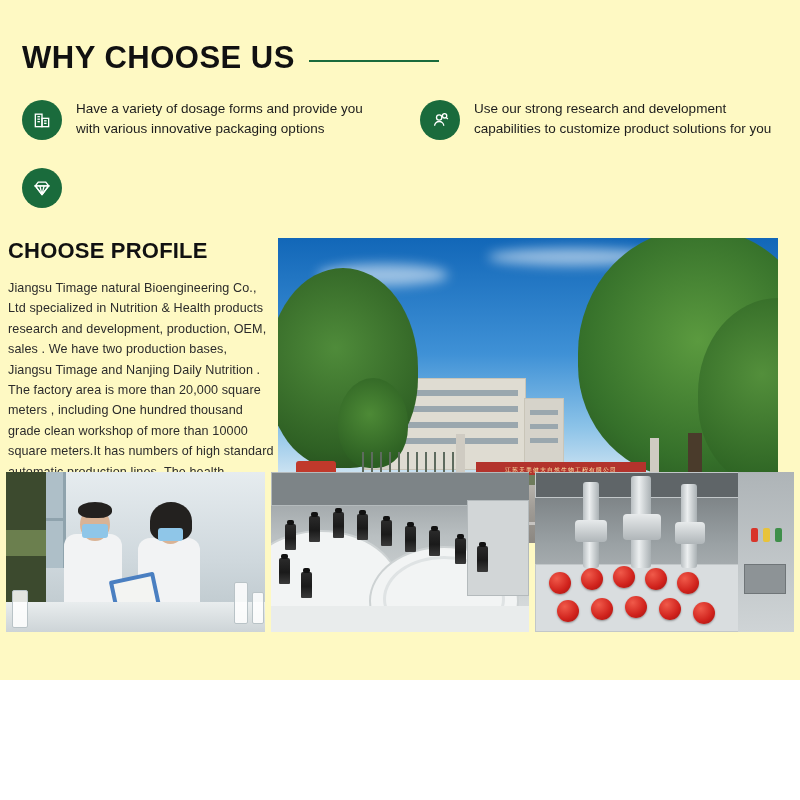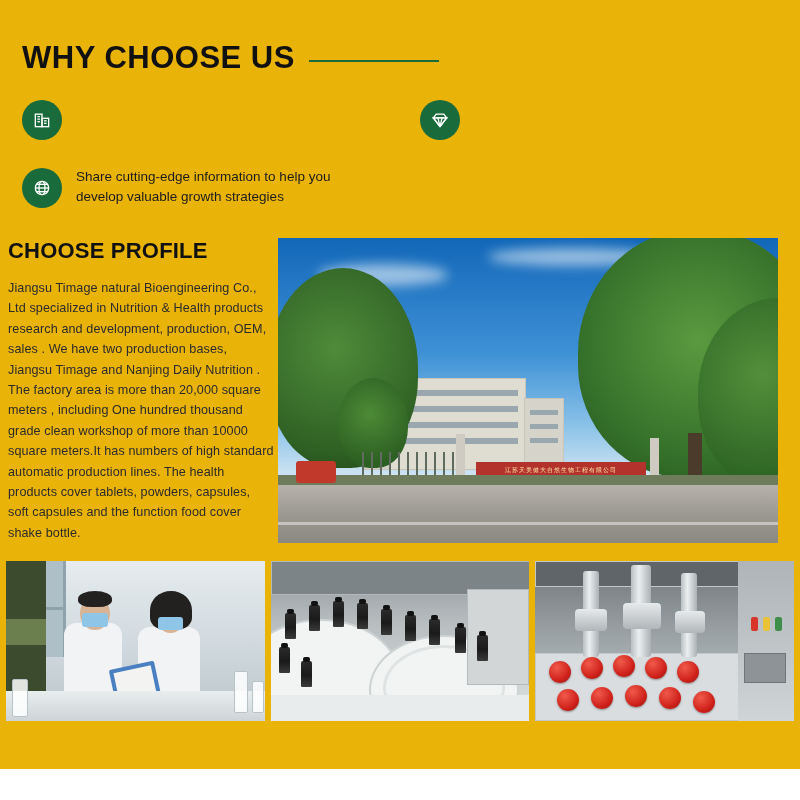--- a/index.html
+++ b/index.html
@@ -8,22 +8,22 @@
     padding: 0;
     width: 800px;
     height: 800px;
     background: #ffffff;
     font-family: "Liberation Sans", sans-serif;
     overflow: hidden;
   }
   .page {
     position: relative;
     width: 800px;
-    height: 769px;
-    background: #eab308;
+    height: 680px;
+    background: #fef9c3;
   }
 
   
   .why-section {
     padding: 40px 22px 0 22px;
   }
   .why-head {
     display: flex;
     align-items: center;
     gap: 14px;
@@ -230,48 +230,48 @@
           <svg width="20" height="20" viewBox="0 0 24 24" fill="none" stroke="#ffffff" stroke-width="1.6">
             <rect x="4" y="5" width="8" height="15"></rect>
             <rect x="12" y="10" width="8" height="10"></rect>
             <line x1="6.5" y1="8" x2="9.5" y2="8"></line>
             <line x1="6.5" y1="11" x2="9.5" y2="11"></line>
             <line x1="6.5" y1="14" x2="9.5" y2="14"></line>
             <line x1="14.5" y1="13" x2="17.5" y2="13"></line>
             <line x1="14.5" y1="16" x2="17.5" y2="16"></line>
           </svg>
         </div>
+        <div class="feature-text">Have a variety of dosage forms and provide you with various innovative packaging options</div>
       </div>
 
+      <div class="feature">
+        <div class="feature-icon">
+          <svg width="20" height="20" viewBox="0 0 24 24" fill="none" stroke="#ffffff" stroke-width="1.6">
+            <circle cx="11" cy="9" r="3.2"></circle>
+            <path d="M5.5 19c0-3.2 2.6-5.2 5.5-5.2s5.5 2 5.5 5.2"></path>
+            <circle cx="17.5" cy="7" r="2.6"></circle>
+            <line x1="19.4" y1="8.9" x2="21.4" y2="10.9"></line>
+          </svg>
+        </div>
+        <div class="feature-text">Use our strong research and development capabilities to customize product solutions for you</div>
+      </div>
 
       <div class="feature">
         <div class="feature-icon">
           <svg width="20" height="20" viewBox="0 0 24 24" fill="none" stroke="#ffffff" stroke-width="1.6">
             <path d="M4 9.5h16L12 20 4 9.5z"></path>
             <path d="M7.5 5h9l3.5 4.5H4L7.5 5z"></path>
             <line x1="4" y1="9.5" x2="12" y2="20"></line>
             <line x1="20" y1="9.5" x2="12" y2="20"></line>
             <line x1="9.5" y1="9.5" x2="12" y2="20"></line>
             <line x1="14.5" y1="9.5" x2="12" y2="20"></line>
           </svg>
         </div>
       </div>
 
-      <div class="feature">
-        <div class="feature-icon">
-          <svg width="20" height="20" viewBox="0 0 24 24" fill="none" stroke="#ffffff" stroke-width="1.6">
-            <circle cx="12" cy="12" r="8"></circle>
-            <ellipse cx="12" cy="12" rx="3.6" ry="8"></ellipse>
-            <line x1="4" y1="12" x2="20" y2="12"></line>
-            <line x1="5.4" y1="7.6" x2="18.6" y2="7.6"></line>
-            <line x1="5.4" y1="16.4" x2="18.6" y2="16.4"></line>
-          </svg>
-        </div>
-        <div class="feature-text">Share cutting-edge information to help you develop valuable growth strategies</div>
-      </div>
 
     </div>
   </section>
 
   <section class="profile-section">
     <div class="profile-left">
       <div class="profile-title">CHOOSE PROFILE</div>
       <div class="profile-body">Jiangsu Timage natural Bioengineering Co., Ltd specialized in Nutrition &amp; Health products research and development, production, OEM, sales . We have two production bases, Jiangsu Timage and Nanjing Daily Nutrition . The factory area is more than 20,000 square meters , including One hundred thousand grade clean workshop of more than 10000 square meters.It has numbers of high standard automatic production lines. The health products cover tablets, powders, capsules, soft capsules and the function food cover shake bottle.</div>
     </div>
 

